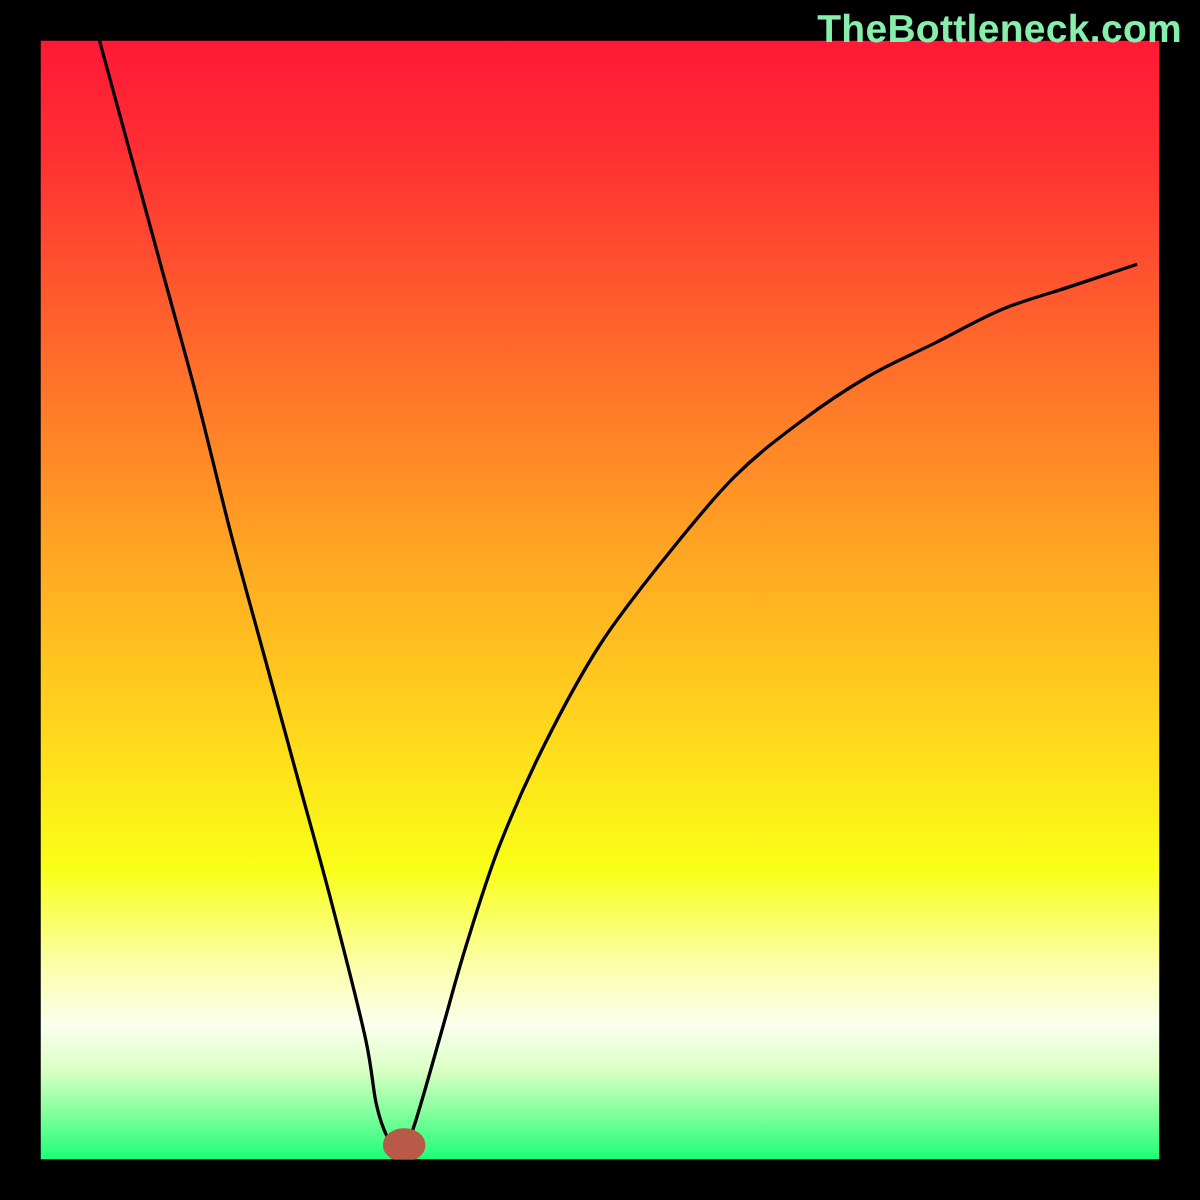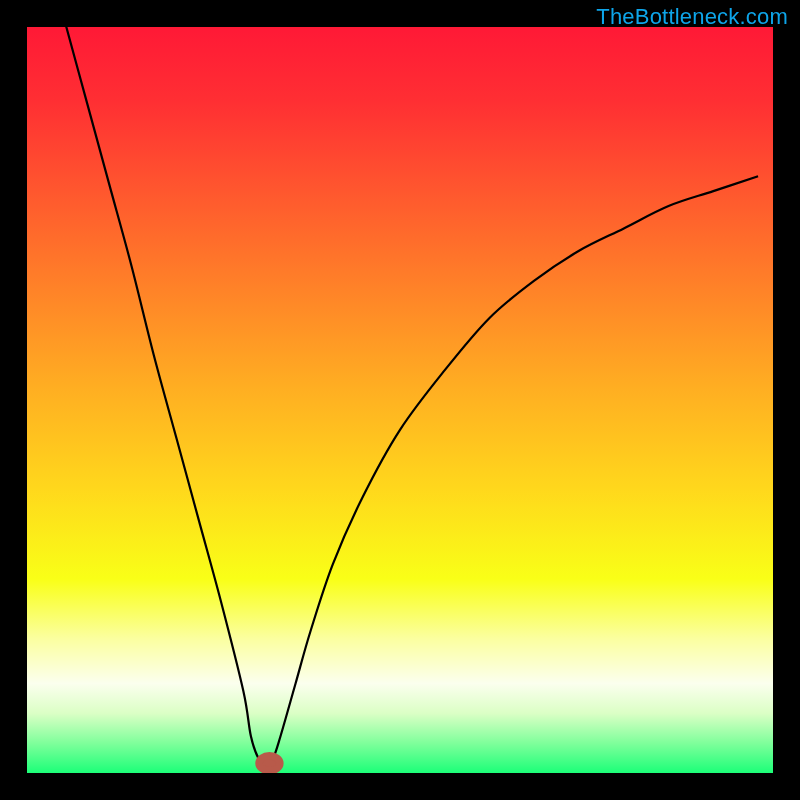--- a/index.html
+++ b/index.html
@@ -14,23 +14,23 @@
   .frame {
     position: relative;
     width: 800px;
     height: 800px;
     background: #000;
   }
   .watermark {
     position: absolute;
     top: 4px;
     right: 12px;
-    color: #0ea5e9;
-    font-size: 22px;
-    font-weight: 400;
+    color: #86efac;
+    font-size: 26px;
+    font-weight: 700;
     letter-spacing: 0.2px;
     z-index: 20;
   }
   .plot {
     position: absolute;
     top: 27px;
     left: 27px;
     width: 746px;
     height: 746px;
     z-index: 5;

